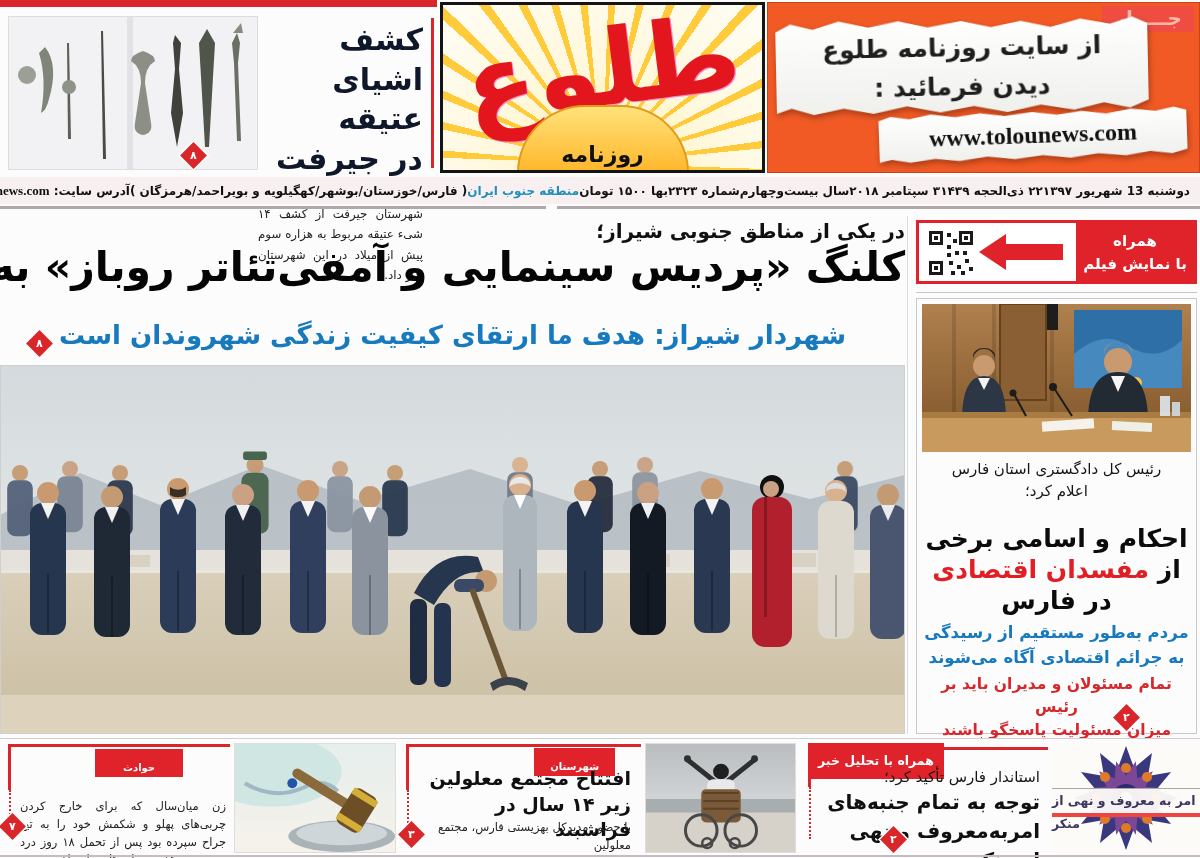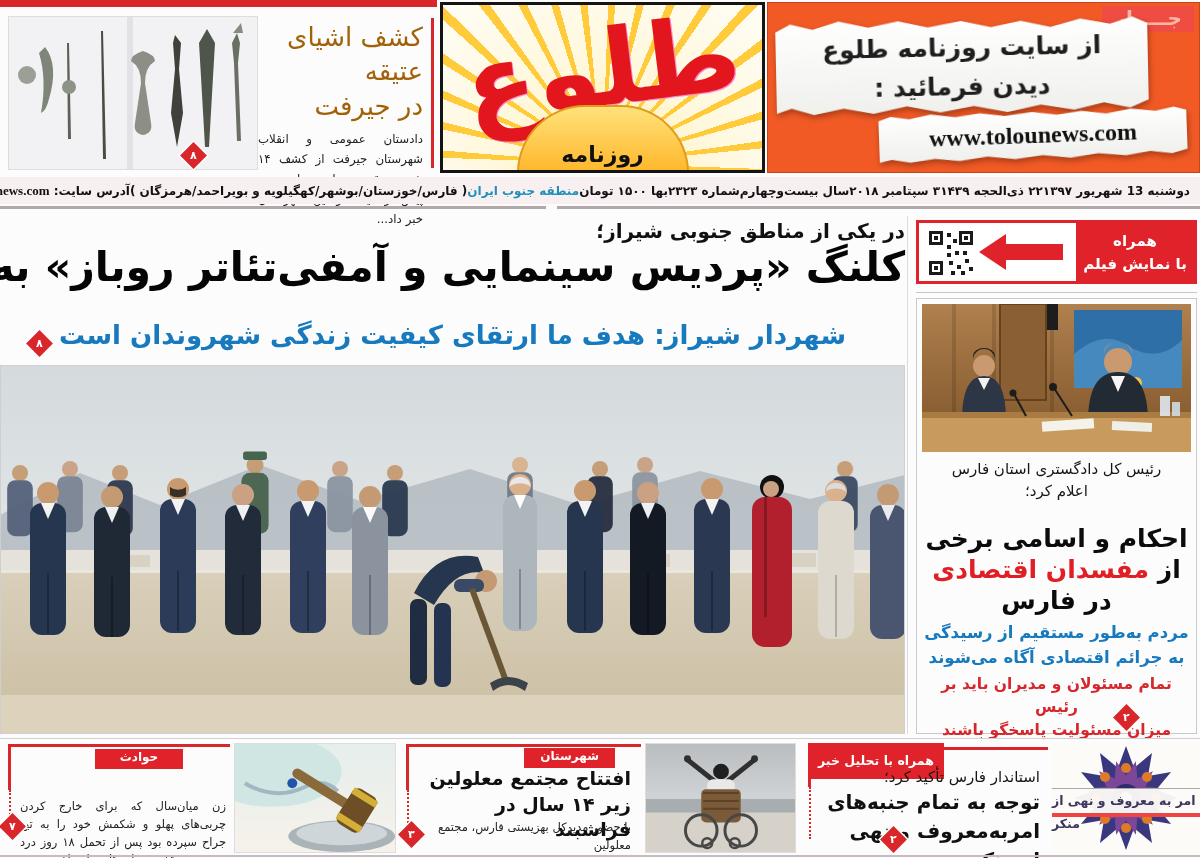--- a/index.html
+++ b/index.html
@@ -4,21 +4,21 @@
 <style>
   html,body{margin:0;padding:0;background:#e9e9e9}
   .page{position:relative;width:1200px;height:858px;background:#fdfcfc;overflow:hidden;
         font-family:"DejaVu Sans",sans-serif;direction:rtl}
   .abs{position:absolute}
   
   .topbar{left:0;top:0;width:437px;height:7px;background:#d8262b}
   .tl-img{left:8px;top:16px;width:248px;height:152px;border:1px solid #ddd;background:#f3f3f5}
   .tl-text{left:258px;top:18px;width:176px;height:150px;border-left:none;border-right:3px solid #d8262b;
            padding:2px 8px 0 0;box-sizing:border-box;text-align:right}
-  .tl-title{font-size:26px;font-weight:400;line-height:1.32;color:#a16207}
+  .tl-title{font-size:30px;font-weight:700;line-height:1.32;color:#0f172a}
   .tl-body{margin-top:6px;font-size:11.8px;line-height:1.7;color:#222;text-align:justify}
   
   .badge{position:absolute;width:19px;height:19px;background:#d8262b;transform:rotate(45deg);
          display:flex;align-items:center;justify-content:center;box-shadow:0 0 0 1.5px #fff}
   .badge b{transform:rotate(-45deg);color:#fff;font-size:11px;font-weight:bold}
   
   .logo{left:440px;top:2px;width:325px;height:171px;border:3px solid #141414;box-sizing:border-box;
         background:
           repeating-conic-gradient(from -88deg at 50% 96%, rgba(255,198,40,.9) 0deg 2.6deg, rgba(255,246,214,0) 2.6deg 10deg),
           radial-gradient(circle at 50% 100%, #ffe9a0 0%, #fff8dc 45%, #fffdf6 100%);overflow:hidden}
@@ -65,22 +65,22 @@
   .sb-headline{margin-top:20px;font-size:25px;font-weight:900;line-height:1.25;color:#0b0b0b}
   .sb-headline .red{color:#e01e24}
   .sb-blue{margin-top:5px;font-size:16.5px;font-weight:800;line-height:1.5;color:#1779be}
   .sb-red{margin-top:2px;font-size:15.5px;font-weight:800;line-height:1.5;color:#d6272c}
   
   .hline{left:0;top:738px;width:1200px;height:1px;background:#d0d0d0}
   .sec{position:absolute;top:743px;height:110px}
   .sec .topline{position:absolute;left:8px;right:2px;top:1px;height:3px;background:#d8262b}
   .sec .corner{position:absolute;left:8px;top:1px;width:3px;height:46px;background:#d8262b}
   .sec .dotted{position:absolute;left:9px;top:47px;bottom:14px;border-left:2px dotted #d8262b}
-  .seclabel{position:absolute;background:#e0232a;color:#fff;font-size:12px;font-weight:bold;
-            padding:1px 16px 3px;line-height:1.3}
+  .seclabel{position:absolute;background:#e0232a;color:#fff;font-size:10px;font-weight:bold;
+            padding:12px 16px 3px;line-height:1.3}
   .sec-havadess{left:0;width:232px}
   .sec-shahrestan{left:398px;width:245px}
   .sec-tahlil{left:800px;width:250px}
   .h-red{position:absolute;top:27px;right:4px;left:20px;text-align:right;font-size:19px;font-weight:900;color:#d6272c}
   .h-blk{position:absolute;text-align:right;font-weight:900;color:#101010}
   .sm-body{position:absolute;text-align:justify;font-size:11.5px;line-height:1.55;color:#222}
   .imgbox{position:absolute;top:743px;height:110px;border:1px solid #ddd;box-sizing:border-box}
   .ornament{left:1052px;top:743px;width:148px;height:110px}
   .orn-band{position:absolute;left:0;right:0;top:45px;height:24px;background:rgba(253,251,248,.95);
             border-top:1px solid #aaa;border-bottom:4px solid #ef4444;text-align:left;

